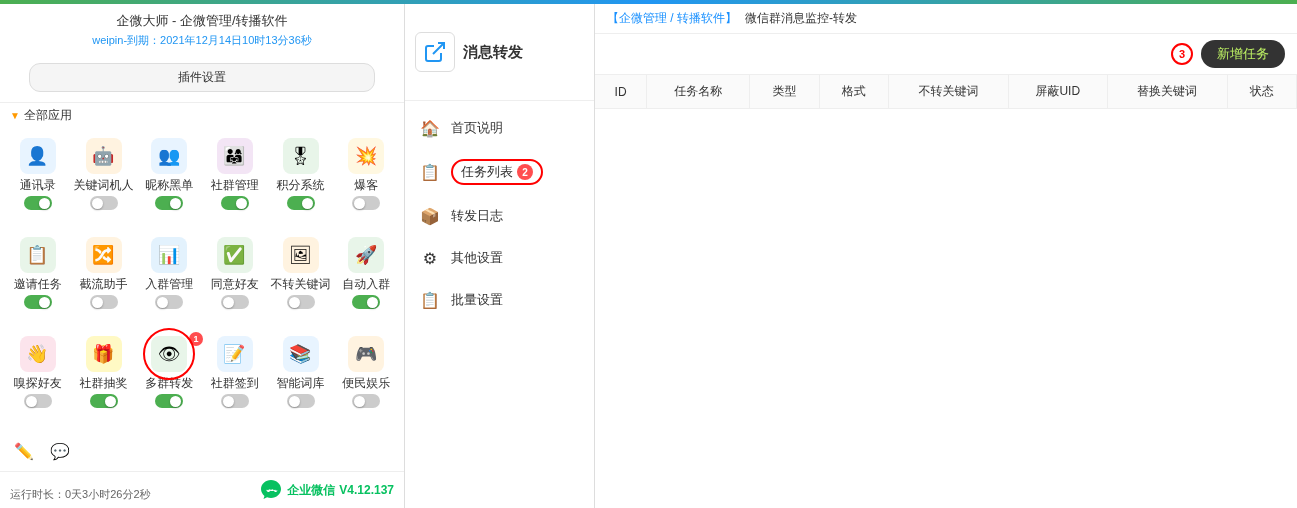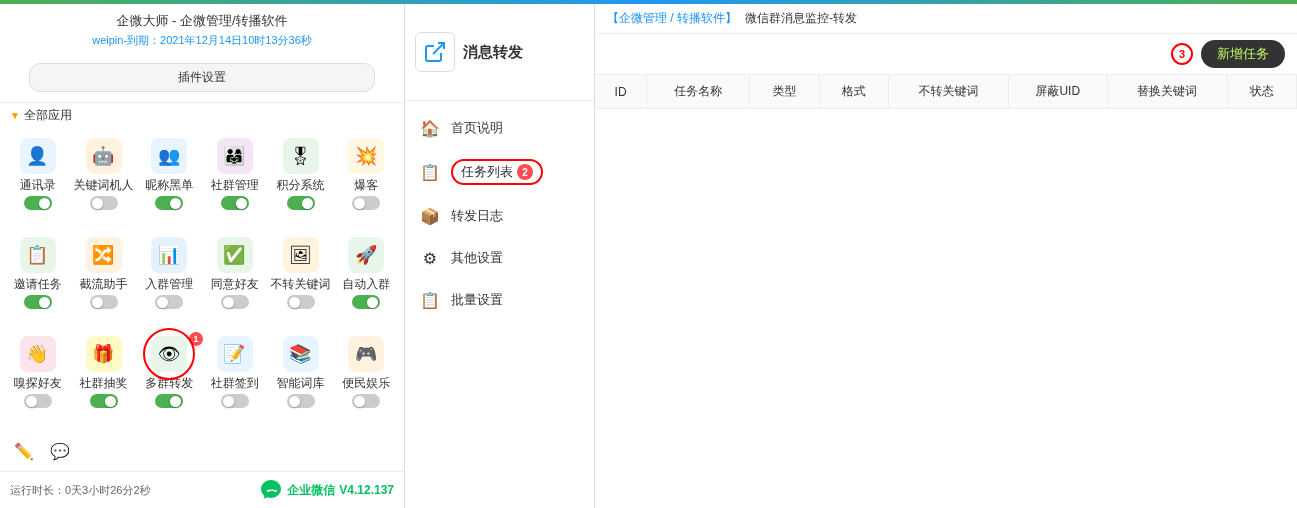--- a/index.html
+++ b/index.html
@@ -147,21 +147,21 @@
       height: 11px;
       border-radius: 50%;
       background: white;
       box-shadow: 0 1px 2px rgba(0,0,0,0.3);
     }
 
     .sidebar-footer {
       padding: 6px 10px;
       border-top: 1px solid #eee;
       display: flex;
-      align-items: center;
+      align-items: flex-end;
       justify-content: space-between;
       gap: 43px;
     }
 
     .runtime-text {
       font-size: 11px;
       color: #666;
     }
 
     .wx-brand {

